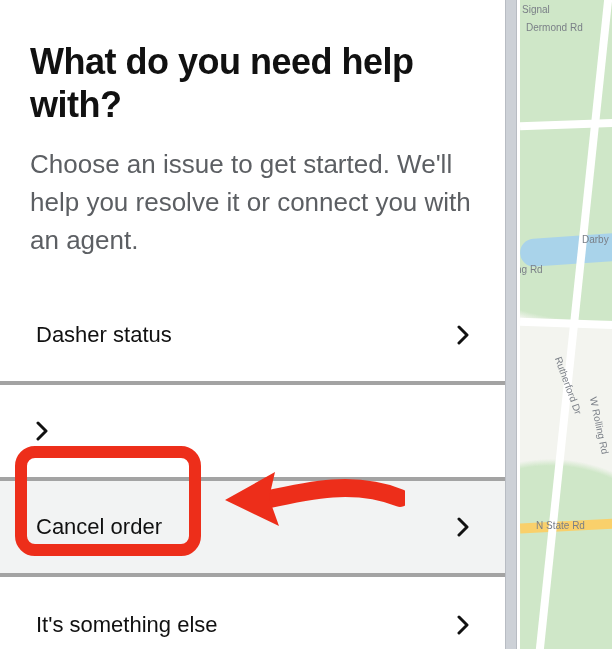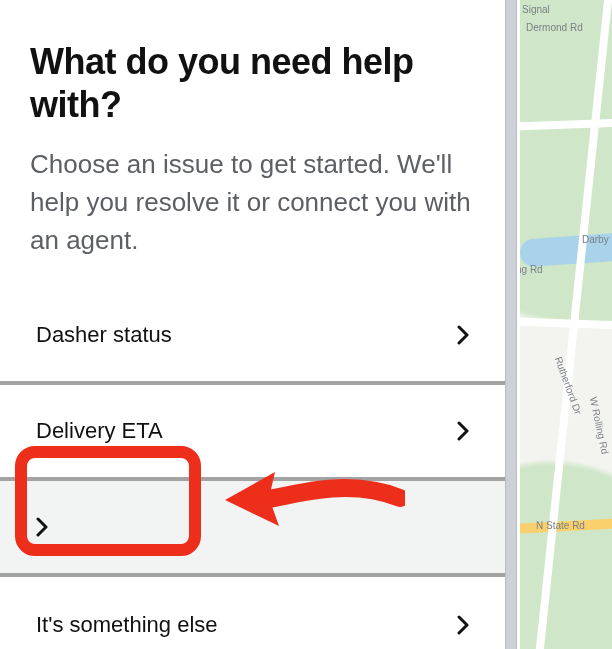--- a/index.html
+++ b/index.html
@@ -68,29 +68,29 @@
       <div class="issue-item">
         <span>Dasher status</span>
         <span class="chev">
           <svg width="12" height="20" viewBox="0 0 12 20">
               <path d="M2 2 L10 10 L2 18" fill="none" stroke="#111" stroke-width="3" stroke-linecap="round" stroke-linejoin="round"></path>
             </svg>
         </span>
       </div>
 
       <div class="issue-item">
-        <span>Delivery ETA</span>
         <span class="chev">
           <svg width="12" height="20" viewBox="0 0 12 20">
               <path d="M2 2 L10 10 L2 18" fill="none" stroke="#111" stroke-width="3" stroke-linecap="round" stroke-linejoin="round"></path>
             </svg>
         </span>
       </div>
 
       <div class="issue-item highlighted-row">
+        <span>Cancel order</span>
         <span class="chev">
           <svg width="12" height="20" viewBox="0 0 12 20">
               <path d="M2 2 L10 10 L2 18" fill="none" stroke="#111" stroke-width="3" stroke-linecap="round" stroke-linejoin="round"></path>
             </svg>
         </span>
       </div>
 
       <div class="issue-item" style="border-bottom:none;">
         <span>It's something else</span>
         <span class="chev">

